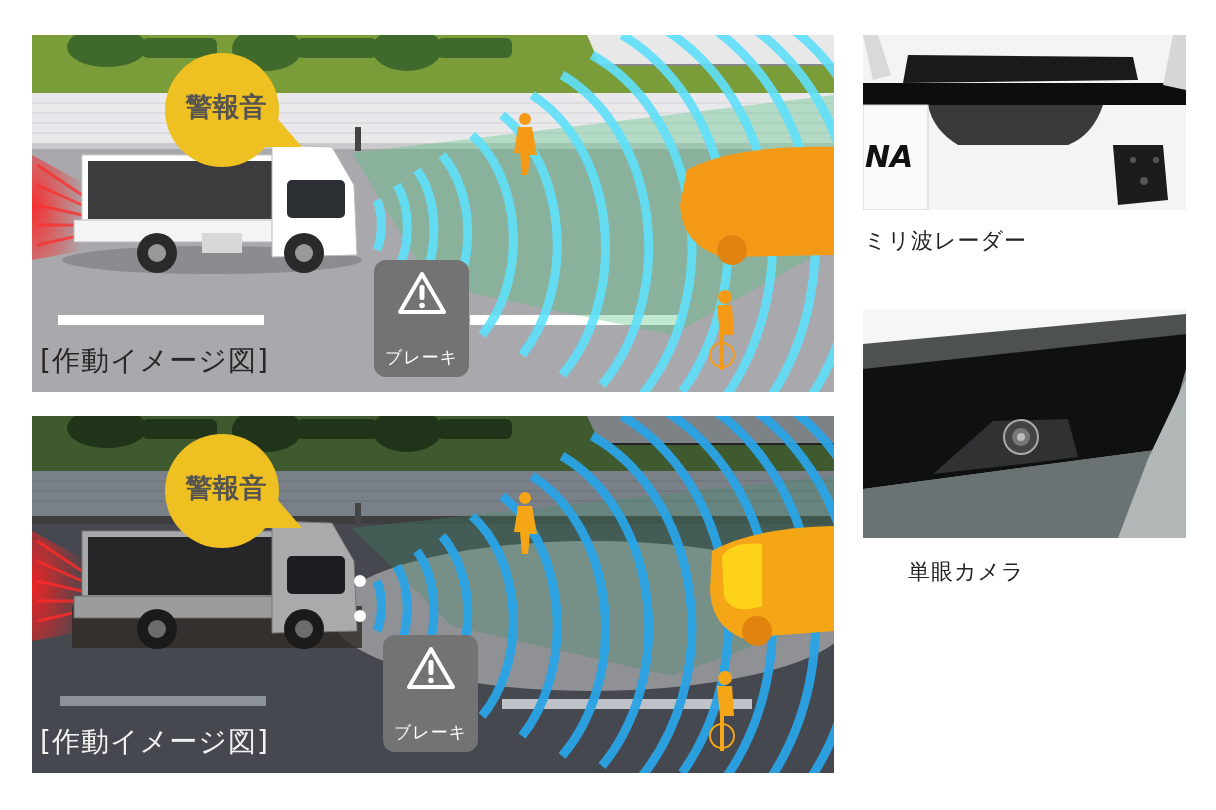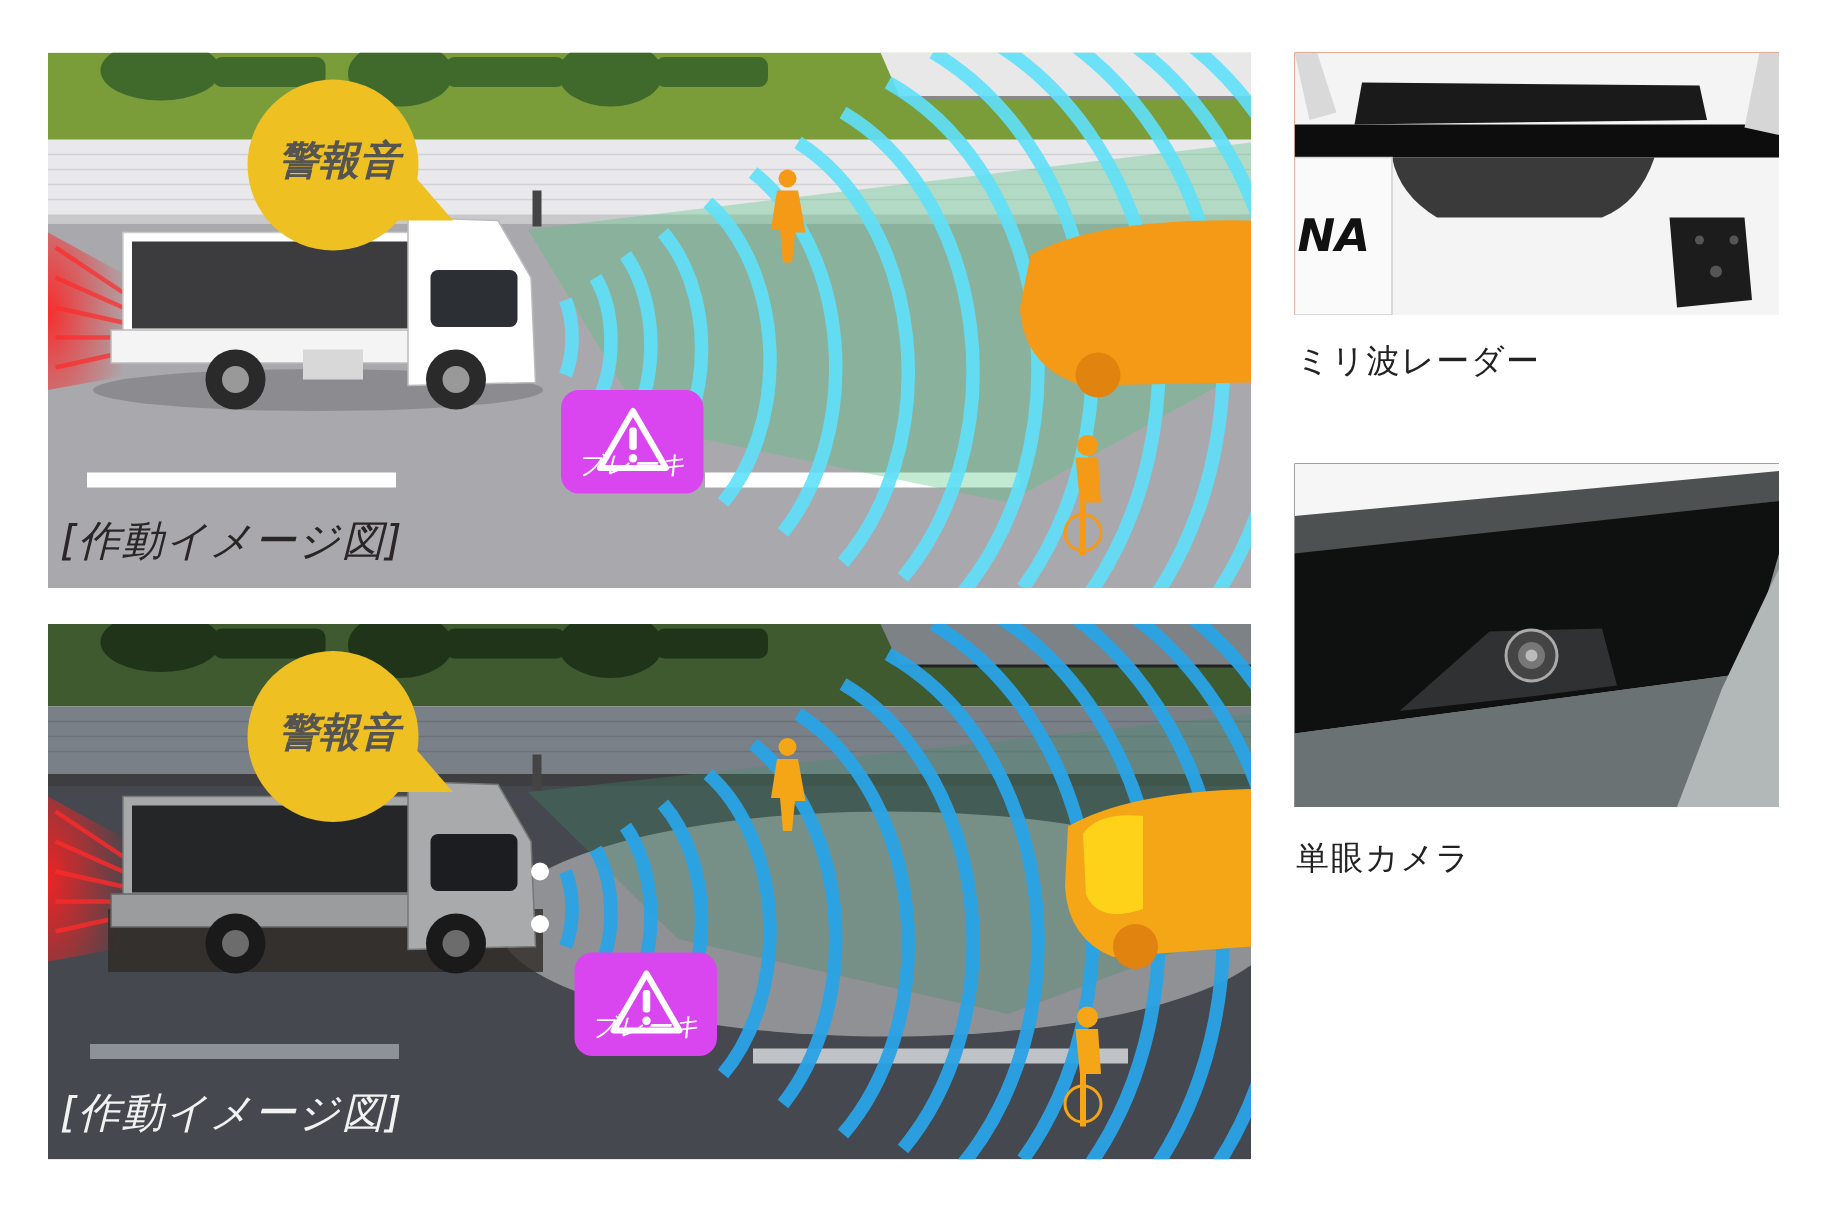--- a/index.html
+++ b/index.html
@@ -1,33 +1,33 @@
 <!DOCTYPE html>
 <html><head>
 <meta charset="utf-8">
 <style>
   html,body{margin:0;padding:0;background:#ffffff;}
   body{width:1216px;height:810px;position:relative;overflow:hidden;font-family:"DejaVu Sans",sans-serif;}
-  .scene{position:absolute;left:32px;width:802px;overflow:hidden;font-style:italic;}
+  .scene{position:absolute;left:32px;width:802px;overflow:hidden;}
   .scene svg{position:absolute;left:0;top:0;}
   #scene-day{top:35px;height:357px;}
   #scene-night{top:416px;height:357px;}
   .bubble-text{position:absolute;left:148px;top:53px;width:112px;text-align:center;font-size:27px;font-weight:bold;color:#555451;letter-spacing:0px;}
-  .brake{position:absolute;width:95px;height:69px;background:#d946ef;border-radius:12px;}
+  .brake{position:absolute;width:95px;height:117px;background:#737373;border-radius:12px;}
   .brake svg{position:absolute;left:22px;top:10px;}
   .brake-label{position:absolute;left:0;right:0;bottom:8px;text-align:center;color:#fff;font-size:17px;letter-spacing:1px;}
   .caption-left{position:absolute;left:8px;bottom:12px;font-size:28px;color:#2b2626;letter-spacing:1px;}
   #scene-night .caption-left{color:#f2f2f2;}
   .photo{position:absolute;left:863px;width:323px;overflow:hidden;}
-  #photo-radar{top:35px;height:175px;background:#c2410c;text-align:right;}
+  #photo-radar{top:35px;height:175px;background:#c4b5fd;text-align:right;}
   #photo-camera{top:309px;height:229px;background:#2a2c2c;}
   .photo svg{position:absolute;left:0;top:0;}
   .photo-caption{position:absolute;left:864px;font-size:22px;color:#222;letter-spacing:1px;}
   #cap-radar{top:226px;text-align:center;}
-  #cap-camera{top:557px;}
+  #cap-camera{top:557px;margin-left:44px;}
 </style>
 </head>
 <body>
 
 <div class="scene" id="scene-day">
   <svg width="802" height="357" viewBox="0 0 802 357">
     <defs>
       <radialGradient id="redglow" cx="0" cy="0.5" r="1">
         <stop offset="0" stop-color="#ff2020" stop-opacity="0.9"></stop>
         <stop offset="1" stop-color="#ff2020" stop-opacity="0"></stop>

